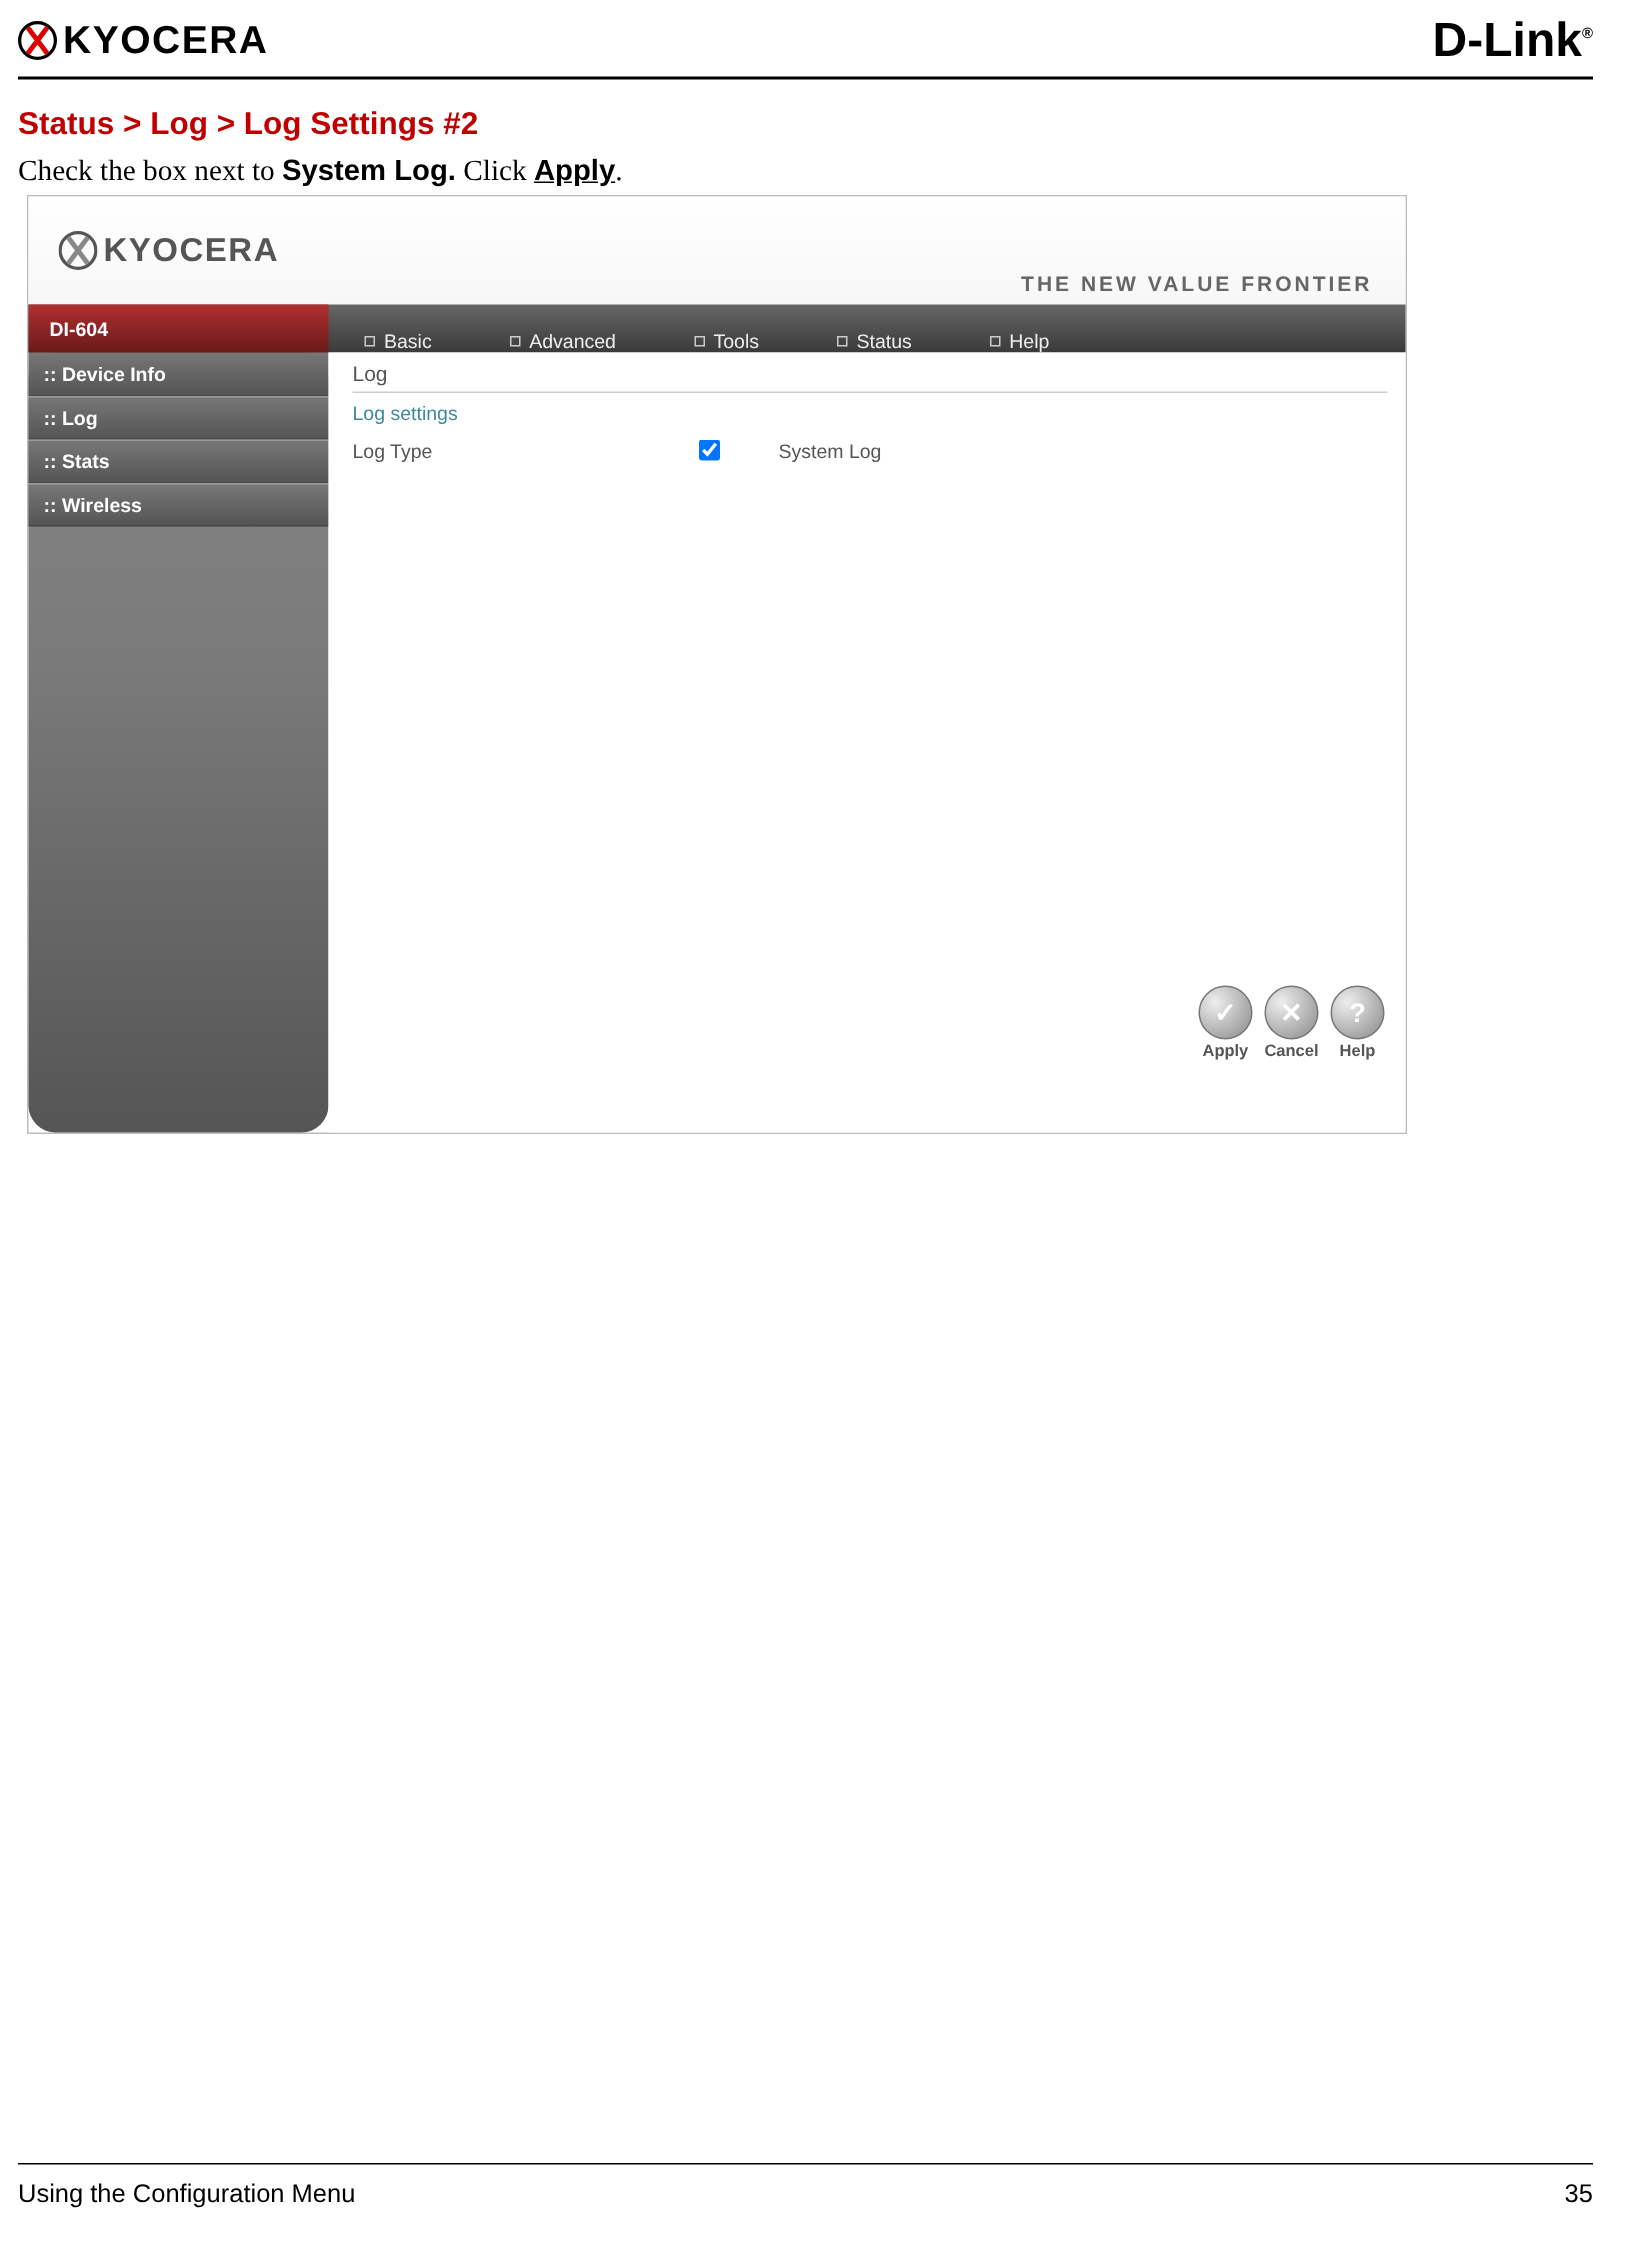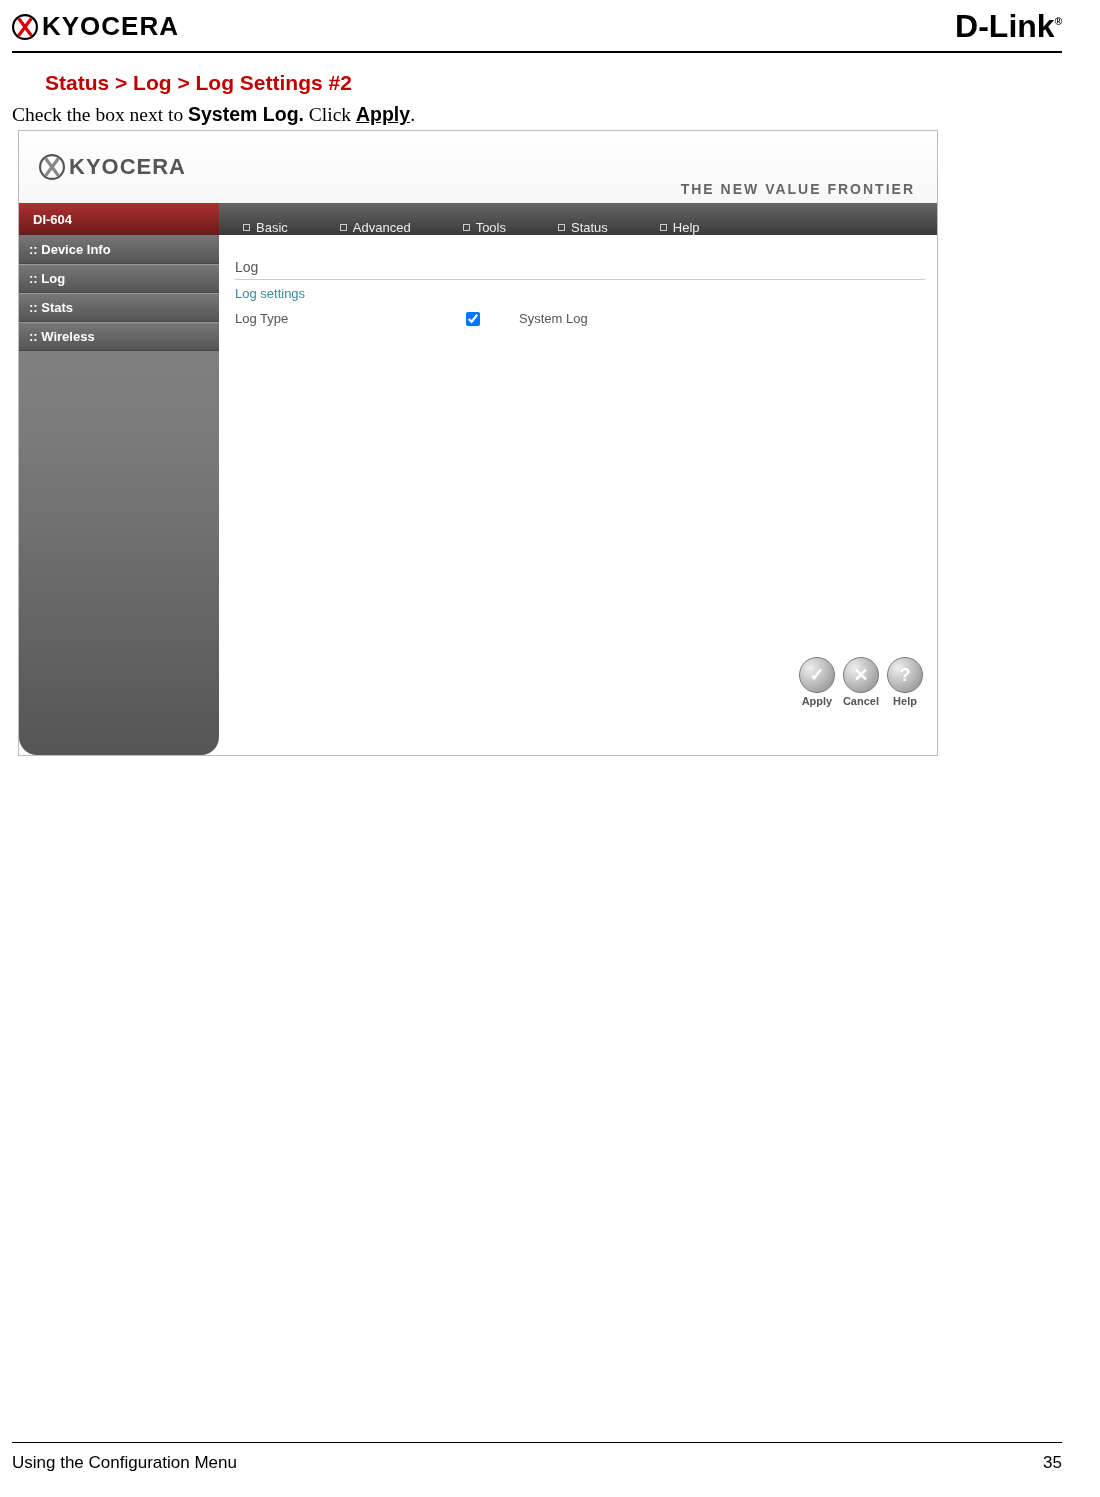--- a/index.html
+++ b/index.html
@@ -45,21 +45,20 @@
     }
     .dlink-logo .reg {
       font-size: 10px;
       vertical-align: super;
     }
     .breadcrumb-title {
       color: #c00000;
       font-weight: 700;
       font-size: 21px;
       margin-bottom: 8px;
-      margin-left: 33px;
     }
     .instruction {
       font-family: Georgia, 'Times New Roman', serif;
       font-size: 19.5px;
       margin-bottom: 4px;
     }
     .instruction .bold { font-family: Arial, sans-serif; font-weight: 700; }
     .instruction .underline { text-decoration: underline; }
     .router-ui {
       width: 920px;
@@ -146,41 +145,41 @@
       display: flex;
       align-items: center;
       padding-left: 10px;
       background: linear-gradient(#777, #555);
     }
     .sidebar-item:first-child { border-top: none; }
     .sidebar-fill { flex: 1; }
     .content-area {
       flex: 1;
       background: #fff;
-      padding: 24px 12px 10px 16px;
+      padding: 6px 12px 10px 16px;
       position: relative;
     }
     .panel-title {
       font-size: 14px;
       color: #555;
       margin-bottom: 4px;
     }
     .panel-divider {
       border: none;
       border-top: 1px solid #ccc;
       margin-bottom: 6px;
     }
     .section-label {
       color: #3a8a9a;
       font-size: 13px;
       margin-bottom: 10px;
     }
     .setting-row {
       display: flex;
-      align-items: flex-end;
+      align-items: flex-start;
       font-size: 13px;
       color: #555;
       gap: 31px;
     }
     .setting-row .label { width: 200px; }
     .setting-row input[type=checkbox] {
       margin-right: 8px;
       width: 14px;
       height: 14px;
     }

